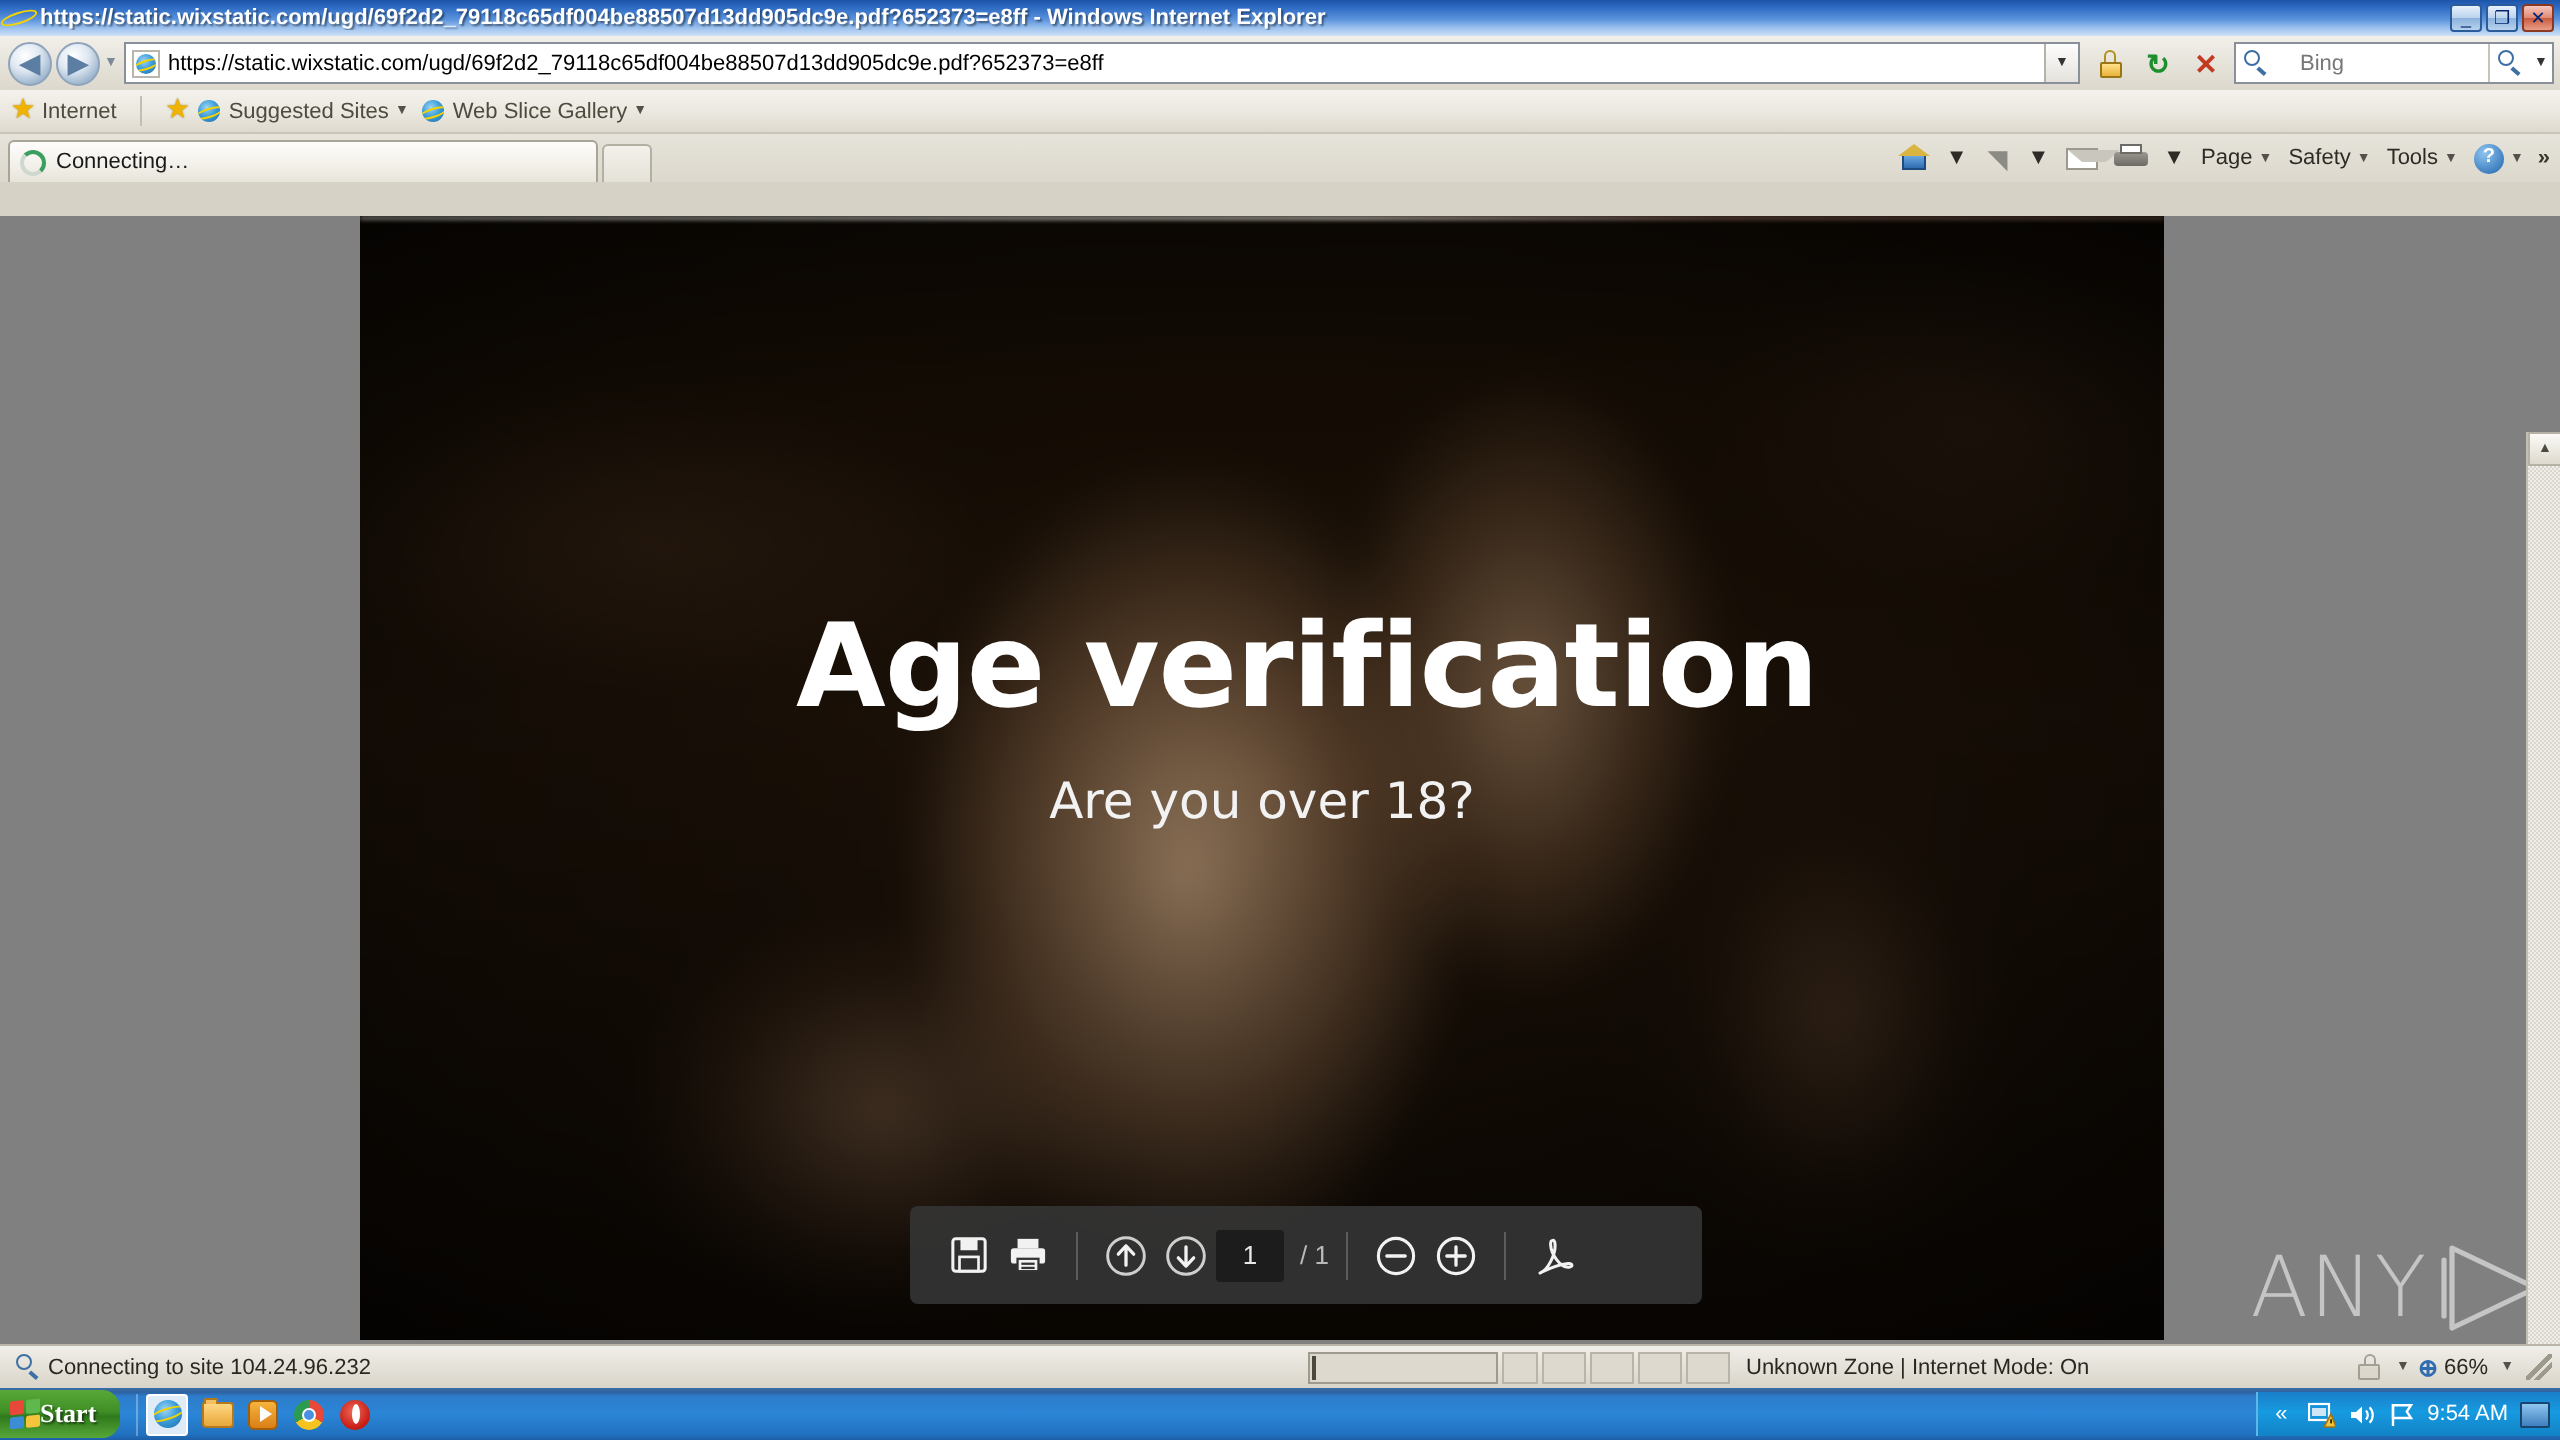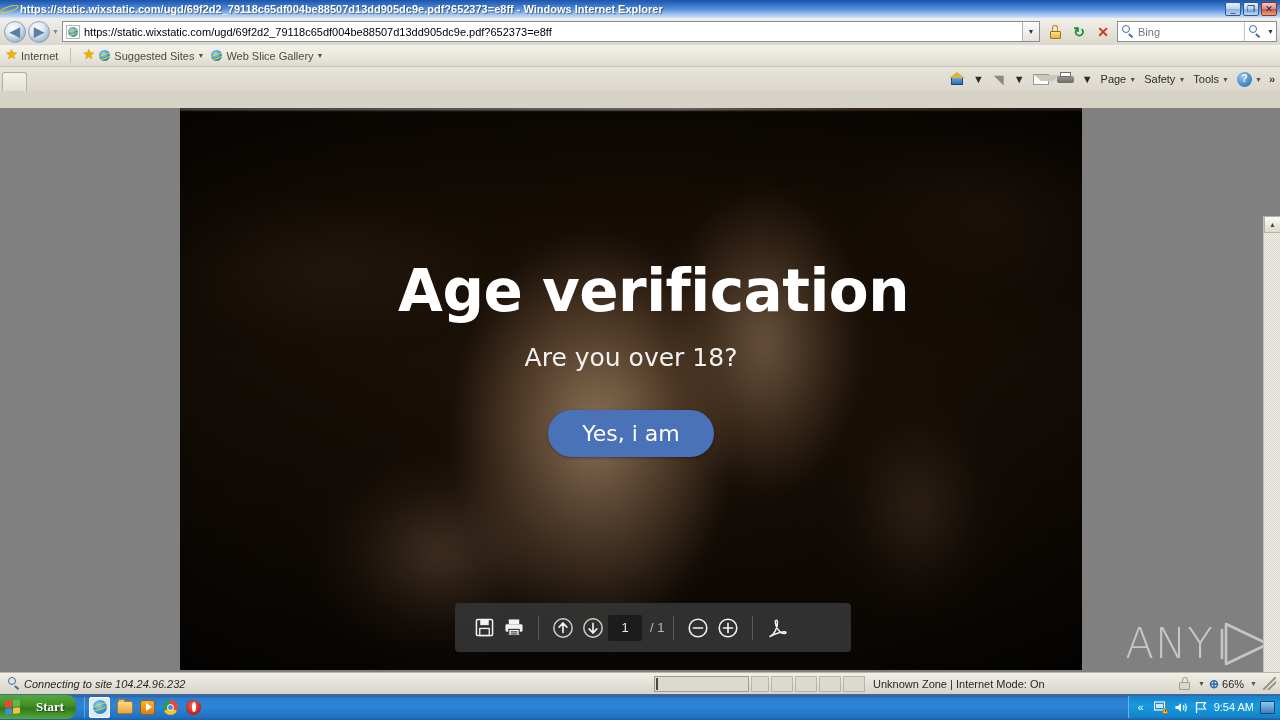--- a/index.html
+++ b/index.html
@@ -123,21 +123,21 @@
     width: 13px; height: 13px; margin: 0 3px 0 4px; flex: 0 0 auto; position: relative;
   }
   .mag:before {
     content: ""; position: absolute; left: 0; top: 0; width: 8px; height: 8px;
     border: 1.6px solid #3d6fa5; border-radius: 50%; box-sizing: border-box;
   }
   .mag:after {
     content: ""; position: absolute; left: 7px; top: 7.5px; width: 5px; height: 1.6px;
     background: #3d6fa5; transform: rotate(42deg); transform-origin: left center;
   }
-  .search-ph { flex: 1 1 auto; color: #777; font-size: 11px; }
+  .search-ph { flex: 1 1 auto; color: #777; font-size: 11px; margin-left: 12px; }
   .search-go {
     width: 20px; height: 19px; border-left: 1px solid #c7c4bb; flex: 0 0 auto;
     display: flex; align-items: center; justify-content: center;
   }
   .search-go .mag { margin: 0; }
   .search-drop { width: 11px; flex: 0 0 auto; text-align: center; font-size: 7px; color: #333; }
 
   
   .favbar {
     position: absolute; left: 0; top: 45px; width: 1280px; height: 22px;
@@ -342,21 +342,21 @@
   }
 
   
   .statusbar {
     position: absolute; left: 0; top: 672px; width: 1280px; height: 22px;
     background: linear-gradient(to bottom, #f0eee8 0%, #e3e0d7 55%, #d8d4c9 100%);
     border-top: 1px solid #b9b5a9;
     display: flex; align-items: center; box-sizing: border-box;
     font-size: 11px; color: #2a2722;
   }
-  .sb-left { display: flex; align-items: center; flex: 0 0 auto; padding-left: 4px; width: 650px; font-style: italic; }
+  .sb-left { display: flex; align-items: center; flex: 0 0 auto; padding-left: 4px; width: 650px; }
   .sb-panel {
     height: 16px; border: 1px solid #b8b4a8; background: #ded9ce;
     box-sizing: border-box; margin-right: 2px; flex: 0 0 auto;
   }
   .sb-progress { width: 95px; border: 1px solid #9e9a8e; background: #ded9ce; position: relative; }
   .sb-progress:before {
     content: ""; position: absolute; left: 1px; top: 1px; width: 1.5px; bottom: 1px; background: #4c4840;
   }
   .sb-zone { flex: 1 1 auto; display: flex; align-items: center; padding-left: 6px; }
   .sb-right { display: flex; align-items: center; flex: 0 0 auto; padding-right: 4px; gap: 4px; }
@@ -378,21 +378,21 @@
     background: linear-gradient(to bottom, #3a6ea5 0%, #2f62a0 8%, #2d7ccb 16%, #2b85d6 50%, #2172c0 88%, #1d5fa8 100%);
     display: flex; align-items: center;
   }
   .startbtn {
     height: 24px; display: flex; align-items: center; padding: 0 12px 0 5px;
     background: linear-gradient(to bottom, #58a838 0%, #3f8f26 45%, #2f7a1c 55%, #57a739 100%);
     border-radius: 0 9px 9px 0;
     color: #fff; font-weight: bold; font-size: 13px;
     font-family: "Liberation Serif", serif;
     text-shadow: 1px 1px 1px rgba(0,0,0,0.5);
-    gap: 16px;
+    gap: 0;
   }
   .win-flag {
     width: 15px; height: 14px; position: relative; flex: 0 0 auto;
     display: grid; grid-template-columns: 1fr 1fr; grid-template-rows: 1fr 1fr; gap: 1px;
     transform: skewY(-6deg);
   }
   .win-flag i { display: block; border-radius: 1px; }
   .quick {
     display: flex; align-items: center; gap: 6px; margin-left: 8px;
     padding-left: 4px; border-left: 1px solid rgba(255,255,255,0.3);
@@ -519,20 +519,24 @@
     <span class="favbar-item">
       <span class="mini-ie">
           <span class="ie-logo"></span>
         </span>
       <span>Web Slice Gallery</span>
       <span class="caret">▼</span>
     </span>
   </div>
 
   <div class="tabrow">
+    <span class="tab">
+      <span class="spinner"></span>
+      <span>Connecting…</span>
+    </span>
     <span class="newtab"></span>
   </div>
 
   <div class="cmdbar">
     <span class="cmd-item">
         <span class="home-ico"></span>
       </span>
     <span class="cmd-item">▼</span>
     <span class="cmd-item">
         <span class="rss-ico">◥</span>
@@ -566,21 +570,20 @@
 
   <div class="content">
     <div class="page">
       <div class="photo"></div>
       <div class="photo-dark"></div>
       <div class="page-top-strip"></div>
 
       <div class="overlay-center">
         <div class="av-title">Age verification</div>
         <div class="av-sub">Are you over 18?</div>
-        <div class="av-btn">Yes, i am</div>
       </div>
 
       <div class="pdfbar">
         <span class="pdf-ico">
           <svg width="19" height="19" viewBox="0 0 20 20">
             <rect x="1.5" y="1.5" width="17" height="17" rx="1.5" fill="none" stroke="#f2f2f2" stroke-width="1.6"></rect>
             <rect x="5.5" y="1.5" width="9" height="6" fill="#f2f2f2"></rect>
             <rect x="5" y="11" width="10" height="7.5" fill="none" stroke="#f2f2f2" stroke-width="1.4"></rect>
           </svg>
         </span>

